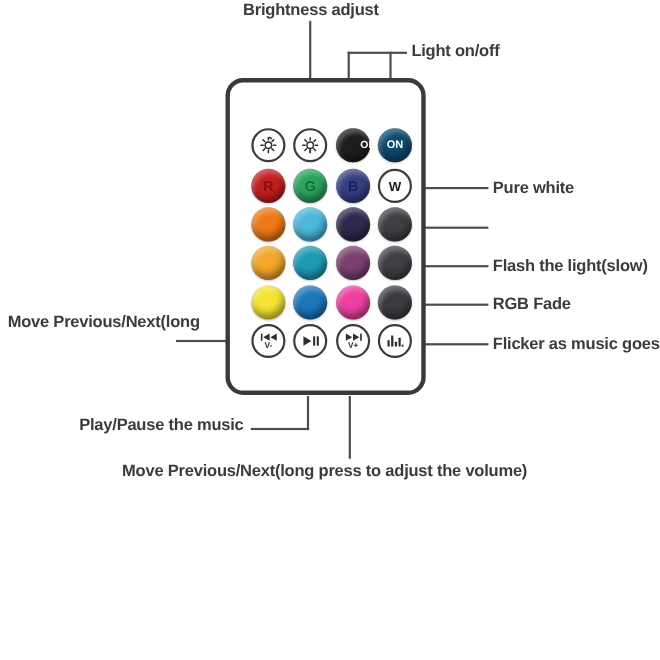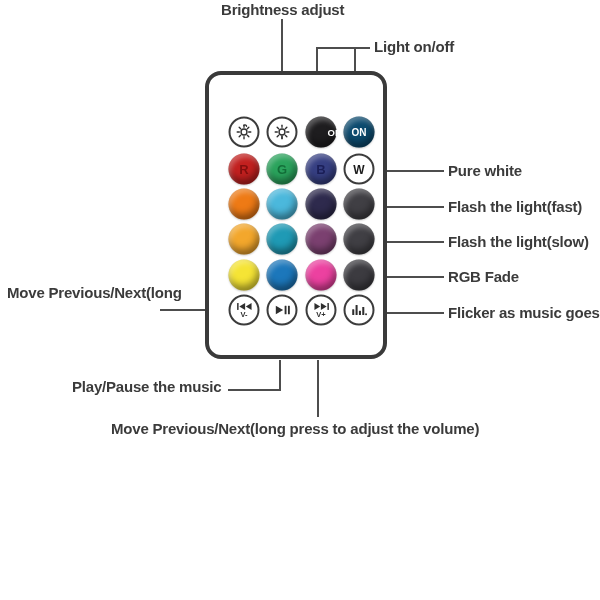--- a/index.html
+++ b/index.html
@@ -22,21 +22,20 @@
   .icn svg{display:block;}
 </style>
 </head>
 <body>
 
 <div class="stage">
 
   <div class="label" style="left:211px;top:1px;margin-left:10px;">Brightness adjust</div>
   <div class="label" style="left:374px;top:38px;">Light on/off</div>
   <div class="label" style="left:448px;top:162px;">Pure white</div>
-  <div class="label" style="left:448px;top:198px;">Flash the light(fast)</div>
   <div class="label" style="left:448px;top:233px;">Flash the light(slow)</div>
   <div class="label" style="left:448px;top:268px;">RGB Fade</div>
   <div class="label" style="left:448px;top:304px;">Flicker as music goes</div>
   <div class="label" style="left:7px;top:262px;margin-top:22px;">
     <div>Move Previous/Next(long</div>
   </div>
   <div class="label" style="left:72px;top:378px;">Play/Pause the music</div>
   <div class="label" style="left:111px;top:420px;">Move Previous/Next(long press to adjust the volume)</div>
 
   <div class="line" style="left:281px;top:19px;width:2px;height:93px;"></div>

